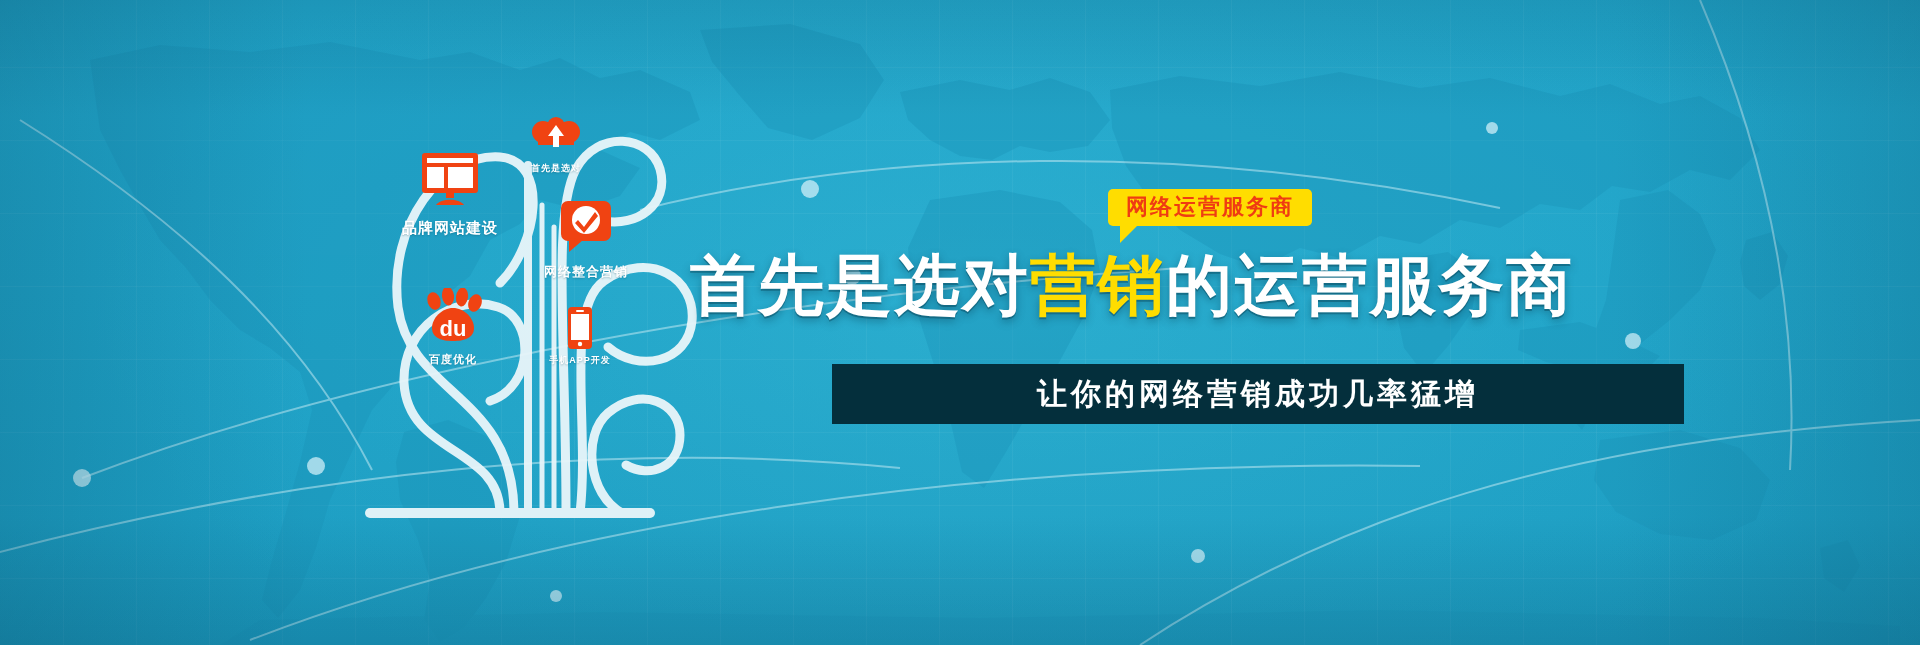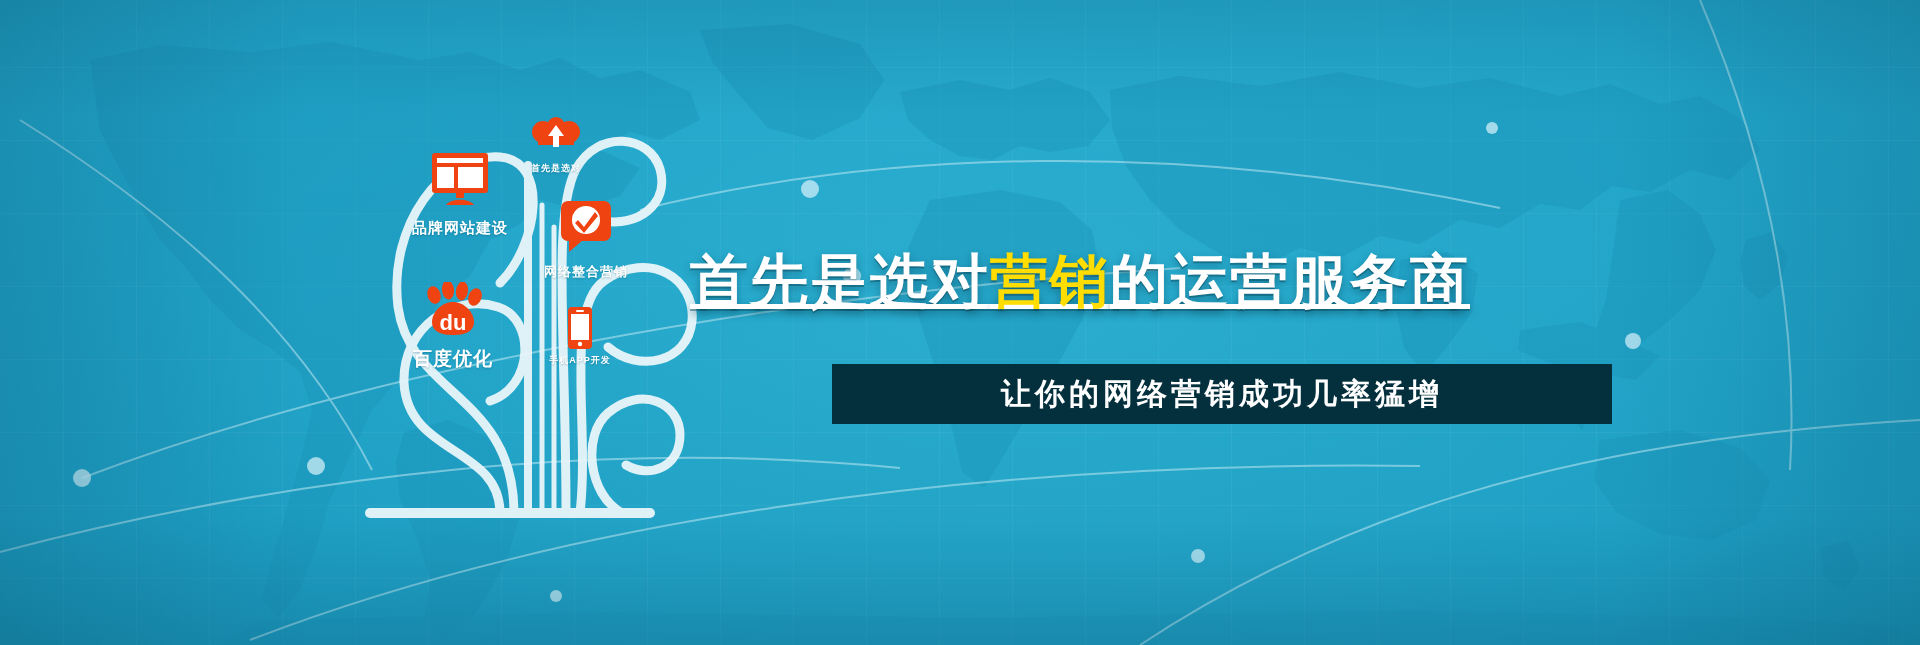--- a/index.html
+++ b/index.html
@@ -41,24 +41,24 @@
   .tree{position:absolute;left:350px;top:95px;width:400px;height:440px;}
 
   .node{position:absolute;display:flex;flex-direction:column;align-items:center;justify-content:center;}
   .node .icon{display:block;}
   .node .node-label{
     color:#ffffff;font-weight:bold;letter-spacing:1px;white-space:nowrap;
     text-shadow:0 1px 2px rgba(0,60,80,.30);
   }
 
   
-  #node-website   {left:400px;top:140px;width:120px;height:110px;}
+  #node-website   {left:390px;top:140px;width:120px;height:110px;}
   #node-website .node-label{font-size:15px;margin-top:9px;}
   #node-baidu     {left:398px;top:277px;width:110px;height:100px;}
-  #node-baidu .node-label{font-size:19px;margin-top:6px;}
+  #node-baidu .node-label{font-size:11px;margin-top:6px;}
   #node-cloud     {left:516px;top:110px;width:80px;height:72px;}
   #node-cloud .node-label{font-size:9px;margin-top:5px;}
   #node-marketing {left:538px;top:195px;width:96px;height:90px;}
   #node-marketing .node-label{font-size:13px;margin-top:7px;}
   #node-app       {left:540px;top:300px;width:80px;height:72px;}
   #node-app .node-label{font-size:9px;}
 
   
   .badge{
     position:absolute;left:1108px;top:189px;
@@ -68,31 +68,30 @@
     line-height:1;
   }
   .badge-tail{
     position:absolute;left:12px;top:100%;width:0;height:0;
     border-left:17px solid #ffdd00;
     border-bottom:17px solid transparent;
   }
 
   .headline{
     position:absolute;left:690px;top:252px;width:880px;
-    font-size:58px;font-weight:bold;line-height:1;letter-spacing:2px;
+    font-size:66px;font-weight:bold;line-height:1;letter-spacing:2px;
     color:#ffffff;white-space:nowrap;
     text-shadow:
       0 2px 0 rgba(8,70,92,.45),
       0 4px 9px rgba(6,60,80,.42);
-    text-decoration: underline;
   }
   .headline .hl{color:#ffdd00;}
 
   .subbar{
-    position:absolute;left:832px;top:364px;width:780px;height:60px;
+    position:absolute;left:832px;top:364px;width:852px;height:60px;
     background:#042f3c;
     display:flex;align-items:center;justify-content:center;
   }
   .subbar-text{
     color:#ffffff;font-size:30px;font-weight:bold;letter-spacing:4px;
     line-height:1;
   }
 
   .hotline{
     position:absolute;left:1043px;top:449px;
@@ -264,20 +263,24 @@
       <svg width="26" height="44" viewBox="0 0 26 44">
         <rect x="1" y="1" width="24" height="42" rx="4" fill="#f04312"></rect>
         <rect x="4" y="8" width="18" height="26" fill="#ffffff"></rect>
         <rect x="9" y="4" width="8" height="2" rx="1" fill="#ffffff"></rect>
         <circle cx="13" cy="38" r="2.2" fill="#ffffff"></circle>
       </svg>
     </span>
     <span class="node-label">手机APP开发</span>
   </div>
 
+  <div class="badge">
+    <span>网络运营服务商</span>
+    <span class="badge-tail"></span>
+  </div>
 
   <div class="headline">
     <span>首先是选对</span><span class="hl">营销</span><span>的运营服务商</span>
   </div>
 
   <div class="subbar">
     <span class="subbar-text">让你的网络营销成功几率猛增</span>
   </div>
 
 

